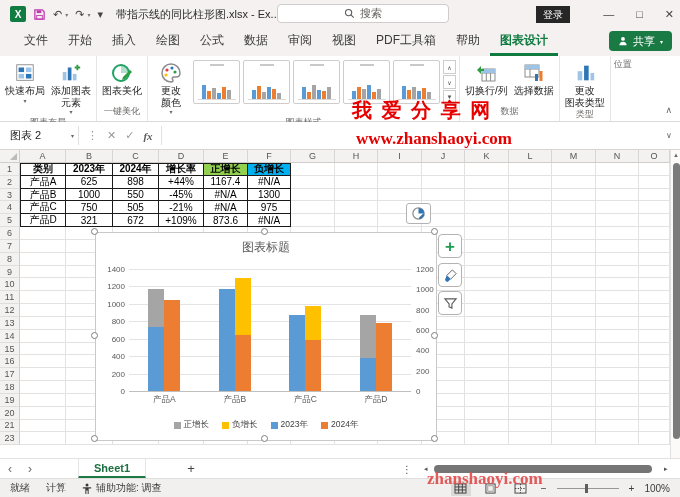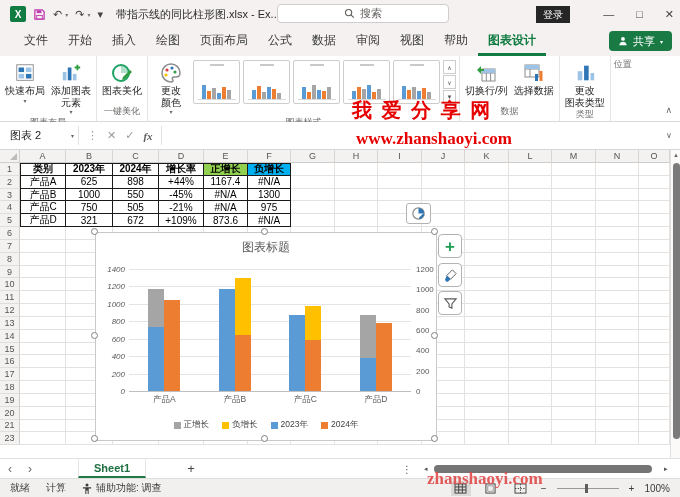--- a/index.html
+++ b/index.html
@@ -91,21 +91,21 @@
   .vscroll .up{position:absolute;top:2px;left:0;width:10px;text-align:center;font-size:6px;color:#666;}
   .vthumb{position:absolute;left:1.5px;top:13px;width:7px;height:276px;background:#7b7b7b;border-radius:4px;}
   
   .chart-obj{position:absolute;left:95px;top:232px;width:342px;height:209px;background:#fff;
              border:1px solid #c9c9c9;z-index:10;}
   .chart-title{position:absolute;left:0;top:6px;width:100%;text-align:center;font-size:12px;color:#595959;}
   .plot{position:absolute;left:33px;top:36px;width:282px;height:122px;}
   .gridline{position:absolute;left:0;width:100%;height:1px;background:#e4e4e4;}
   .gridline.axis0{background:#bfbfbf;}
   .ytick{position:absolute;font-size:8px;color:#595959;transform:translateY(-50%);width:26px;}
-  .ytick.l{text-align:right;font-style:italic;}
+  .ytick.l{text-align:right;}
   .bar{position:absolute;}
   .cats{position:absolute;left:0;top:161px;width:342px;height:12px;}
   .cat{position:absolute;text-align:center;font-size:8.5px;color:#595959;}
   .legend{position:absolute;left:0;bottom:9px;width:100%;display:flex;justify-content:center;
           gap:13px;align-items:center;}
   .litem{display:flex;align-items:center;gap:3px;font-size:8.5px;color:#404040;}
   .sw{width:7px;height:7px;display:inline-block;}
   .handle{position:absolute;width:7px;height:7px;border:1.5px solid #7f7f7f;background:#fff;
           border-radius:50%;}
   
@@ -176,25 +176,25 @@
       <span data-interactable="true">□</span>
       <span data-interactable="true">✕</span>
     </div>
   </div>
 
   <div class="tabbar" data-interactable="false">
       <div class="rtab" data-interactable="true">文件</div>
       <div class="rtab" data-interactable="true">开始</div>
       <div class="rtab" data-interactable="true">插入</div>
       <div class="rtab" data-interactable="true">绘图</div>
-      <div class="rtab" data-interactable="true">页面布局</div>
       <div class="rtab" data-interactable="true">公式</div>
       <div class="rtab" data-interactable="true">数据</div>
       <div class="rtab" data-interactable="true">审阅</div>
       <div class="rtab" data-interactable="true">视图</div>
+      <div class="rtab" data-interactable="true">PDF工具箱</div>
       <div class="rtab" data-interactable="true">帮助</div>
       <div class="rtab active" data-interactable="true">图表设计</div>
     </div>
   <div class="sharebtn" data-interactable="true">
     <svg data-interactable="false" width="10" height="10" viewBox="0 0 12 12">
         <circle cx="6" cy="3.5" r="2.3" fill="#fff"></circle>
         <path d="M1.5 11c.5-3 2.3-4.2 4.5-4.2S10 8 10.5 11z" fill="#fff"></path>
       </svg>
     <span>共享</span>
       <span class="dd" data-interactable="false">▾</span>

